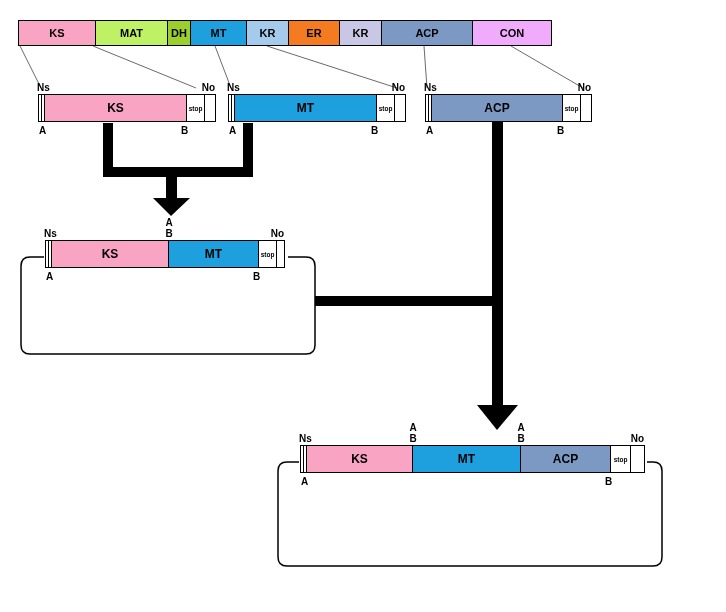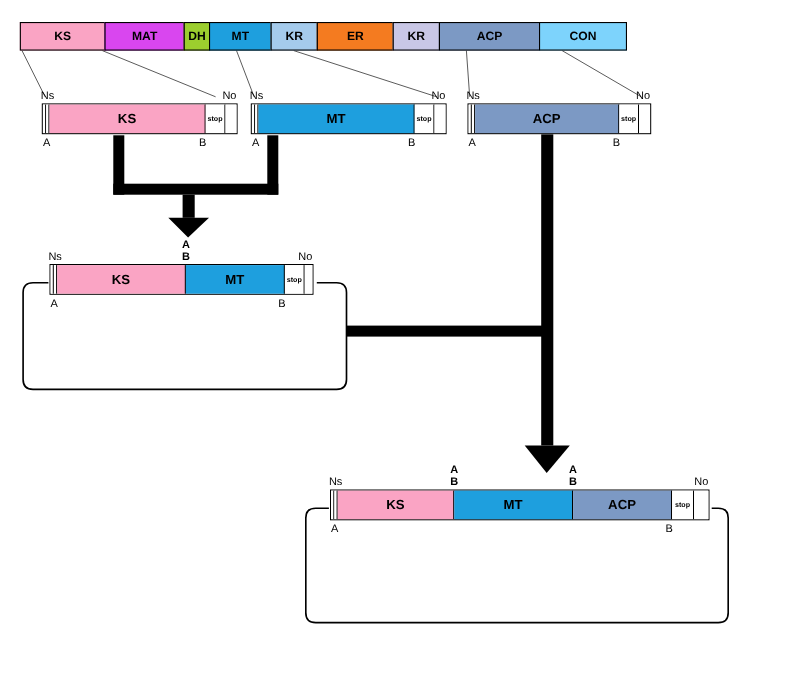--- a/index.html
+++ b/index.html
@@ -6,36 +6,36 @@
   .canvas { position:relative; width:726px; height:612px; background:#ffffff; overflow:hidden; }
   .overlay { position:absolute; left:0; top:0; width:726px; height:612px; pointer-events:none; }
 
   
   .cluster { position:absolute; left:18px; top:20px; height:26px; display:flex; }
   .seg { box-sizing:border-box; border:1px solid #000; margin-left:-1px;
          display:flex; align-items:center; justify-content:center;
          font-weight:bold; font-size:11px; color:#000; }
   .seg:first-child { margin-left:0; }
   .s0{width:78px}.s1{width:73px}.s2{width:24px}.s3{width:57px}.s4{width:43px}
-  .s5{width:70px}.s6{width:43px}.s7{width:92px}.s8{width:80px}
+  .s5{width:52px}.s6{width:43px}.s7{width:92px}.s8{width:80px}
 
   
   .bar { position:absolute; height:28px; box-sizing:border-box; border:1px solid #000;
          display:flex; background:#fff; }
   .fill { display:flex; align-items:center; justify-content:center;
           font-weight:bold; font-size:12px; color:#000; box-sizing:border-box;
           border-right:1px solid #000; }
   .grow { flex:1 1 auto; }
   .sliver { box-sizing:border-box; width:3px; border-right:1px solid #000; background:#fff; flex:0 0 auto; }
   .stopbox { box-sizing:border-box; border-right:1px solid #000;
              display:flex; align-items:center; justify-content:center;
              font-size:6.5px; font-weight:bold; background:#fff; flex:0 0 auto; }
   .w18{width:18px}.w20{width:20px}
   .tail { background:#fff; flex:0 0 auto; }
-  .tag { position:absolute; font-weight:normal; font-size:10px; color:#000; white-space:nowrap; }
+  .tag { position:absolute; font-weight:bold; font-size:10px; color:#000; white-space:nowrap; }
   .tagstack { position:absolute; width:16px; text-align:center; font-weight:bold; font-size:10px; color:#000; }
 </style>
 </head>
 <body>
 
 <div class="canvas">
 
   <svg class="overlay" viewBox="0 0 726 612" xmlns="http://www.w3.org/2000/svg">
 
     <g stroke="#444" stroke-width="0.8">
@@ -60,28 +60,28 @@
       <rect x="315" y="296" width="180" height="10"></rect>
       <polygon points="477,405 518,405 497,430"></polygon>
     </g>
 
     <path d="M 44 257 H 30 Q 21 257 21 266 V 345 Q 21 354 30 354 H 306 Q 315 354 315 345 V 266 Q 315 257 306 257 H 288" fill="none" stroke="#000" stroke-width="1.5"></path>
     <path d="M 299 462 H 287 Q 278 462 278 471 V 557 Q 278 566 287 566 H 653 Q 662 566 662 557 V 471 Q 662 462 653 462 H 647" fill="none" stroke="#000" stroke-width="1.5"></path>
   </svg>
 
   <div class="cluster">
     <div class="seg s0" style="background-color: rgb(250, 164, 196);">KS</div>
-    <div class="seg s1" style="background-color: #d946ef;">MAT</div>
+    <div class="seg s1" style="background-color: #bef264;">MAT</div>
     <div class="seg s2" style="background-color: rgb(156, 206, 46);">DH</div>
     <div class="seg s3" style="background-color: rgb(30, 159, 222);">MT</div>
     <div class="seg s4" style="background-color: rgb(165, 203, 236);">KR</div>
     <div class="seg s5" style="background-color: rgb(244, 123, 32);">ER</div>
     <div class="seg s6" style="background-color: rgb(201, 199, 230);">KR</div>
     <div class="seg s7" style="background-color: rgb(124, 153, 196);">ACP</div>
-    <div class="seg s8" style="background-color: #7dd3fc;">CON</div>
+    <div class="seg s8" style="background-color: #f0abfc;">CON</div>
   </div>
 
   <div class="bar" style="left:38px; top:94px; width:178px;">
     <div class="sliver"></div>
     <div class="sliver"></div>
     <div class="fill grow" style="background-color: rgb(250, 164, 196);">KS</div>
     <div class="stopbox w18">stop</div>
     <div class="tail" style="width:10px;"></div>
     <span class="tag" style="left:-2px; top:-13px;">Ns</span>
     <span class="tag" style="right:0;  top:-13px;">No</span>

